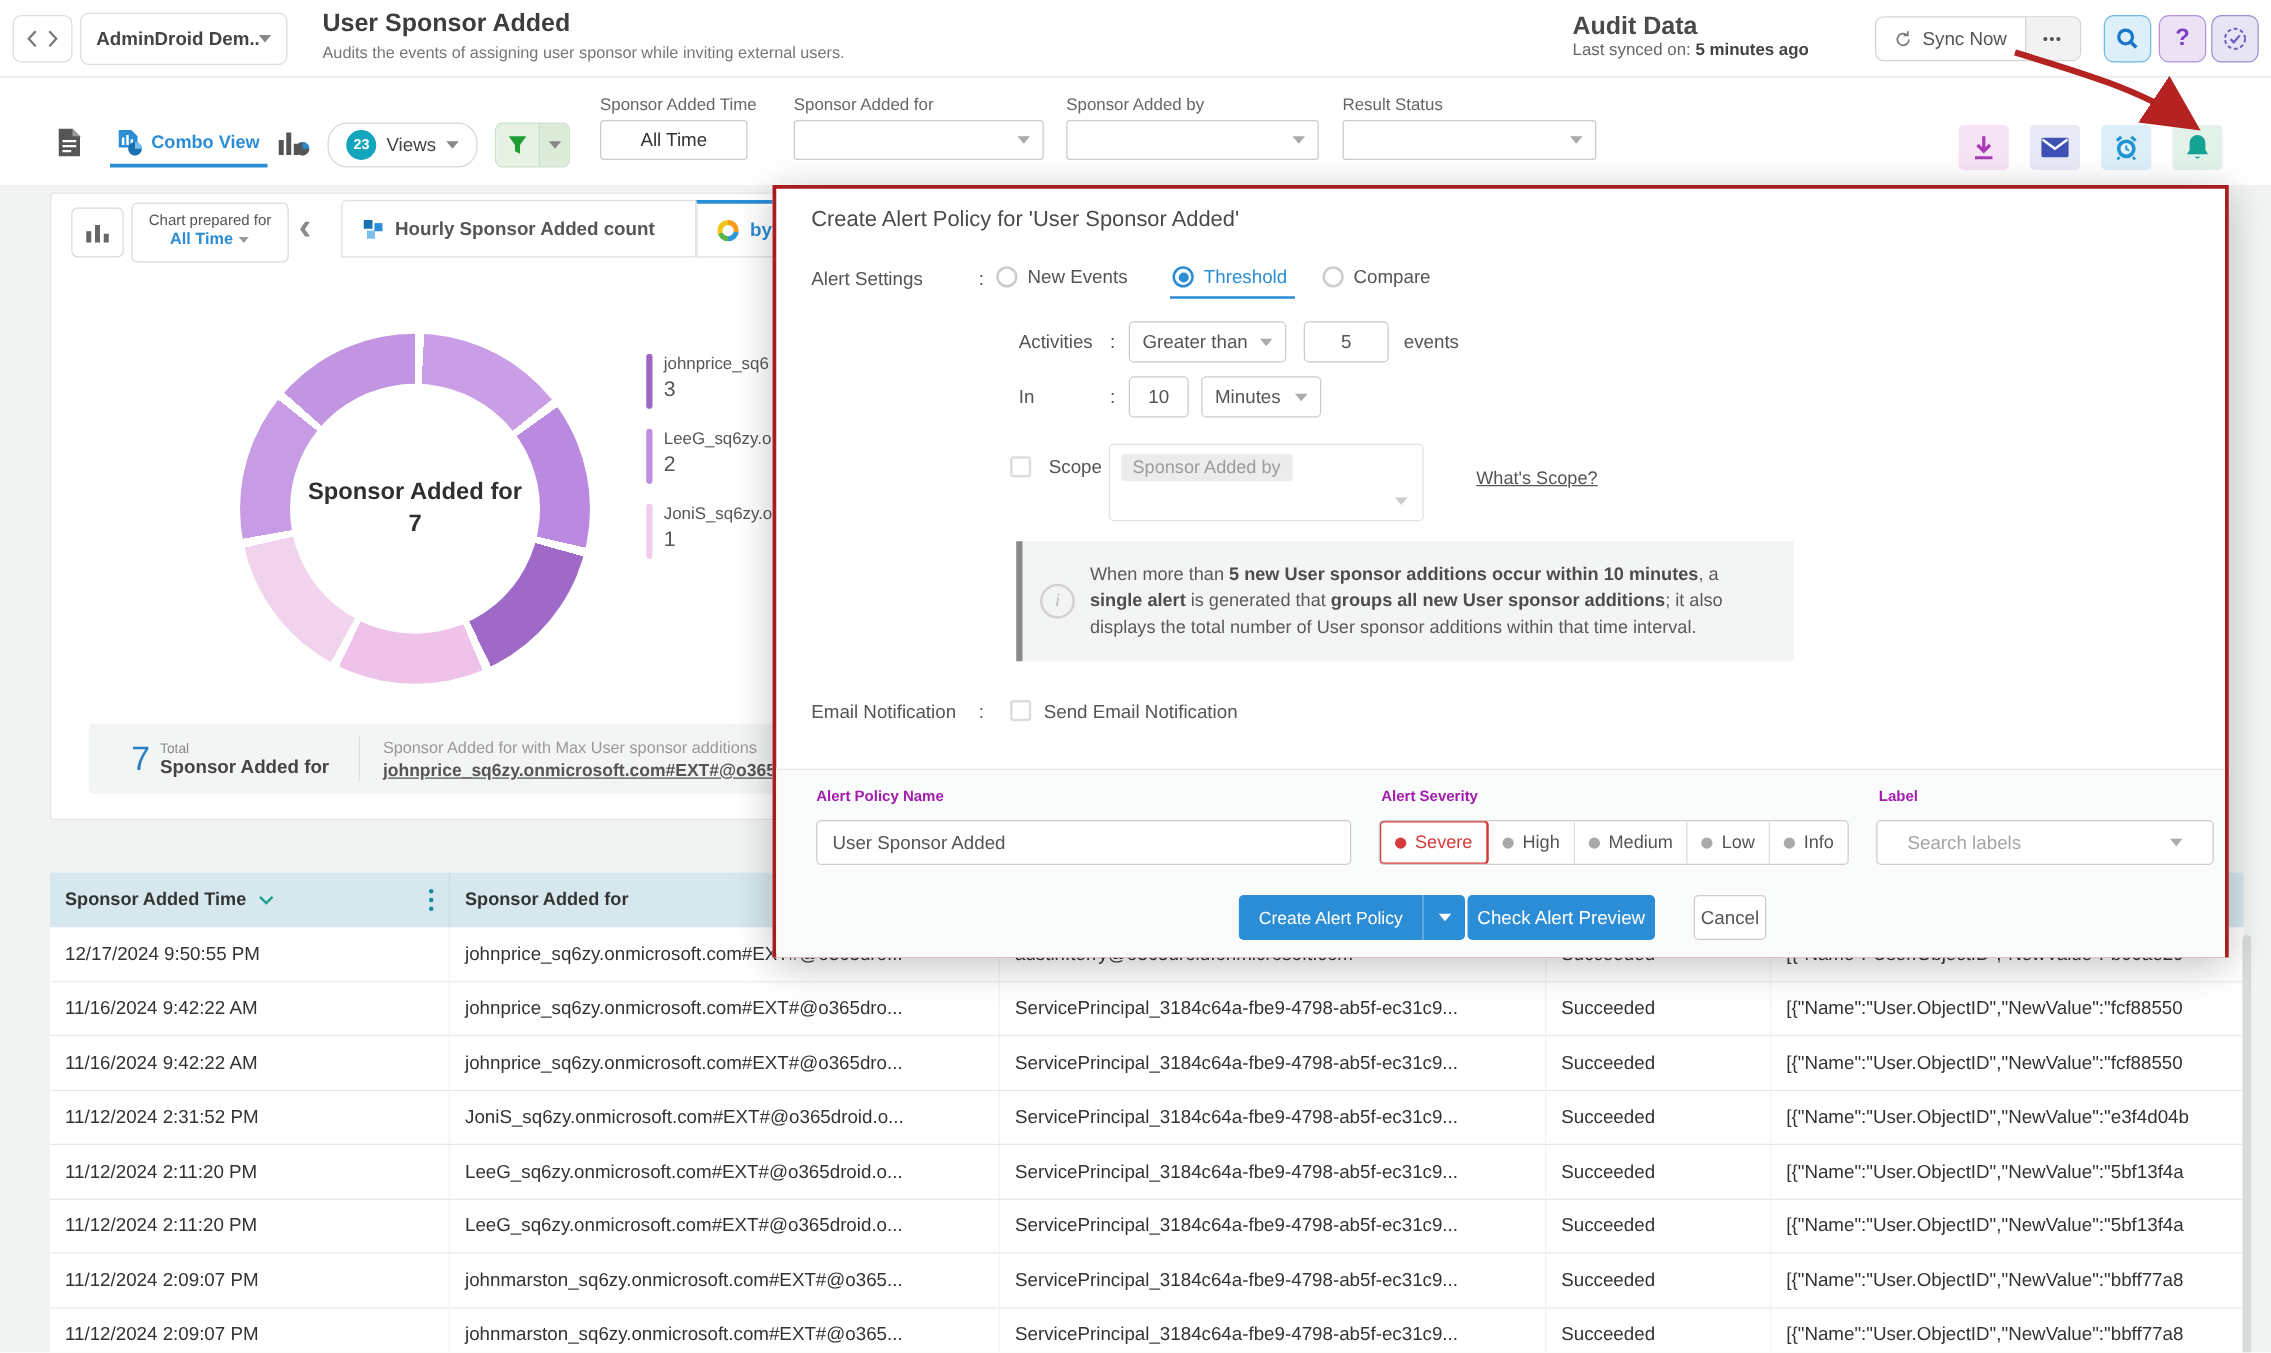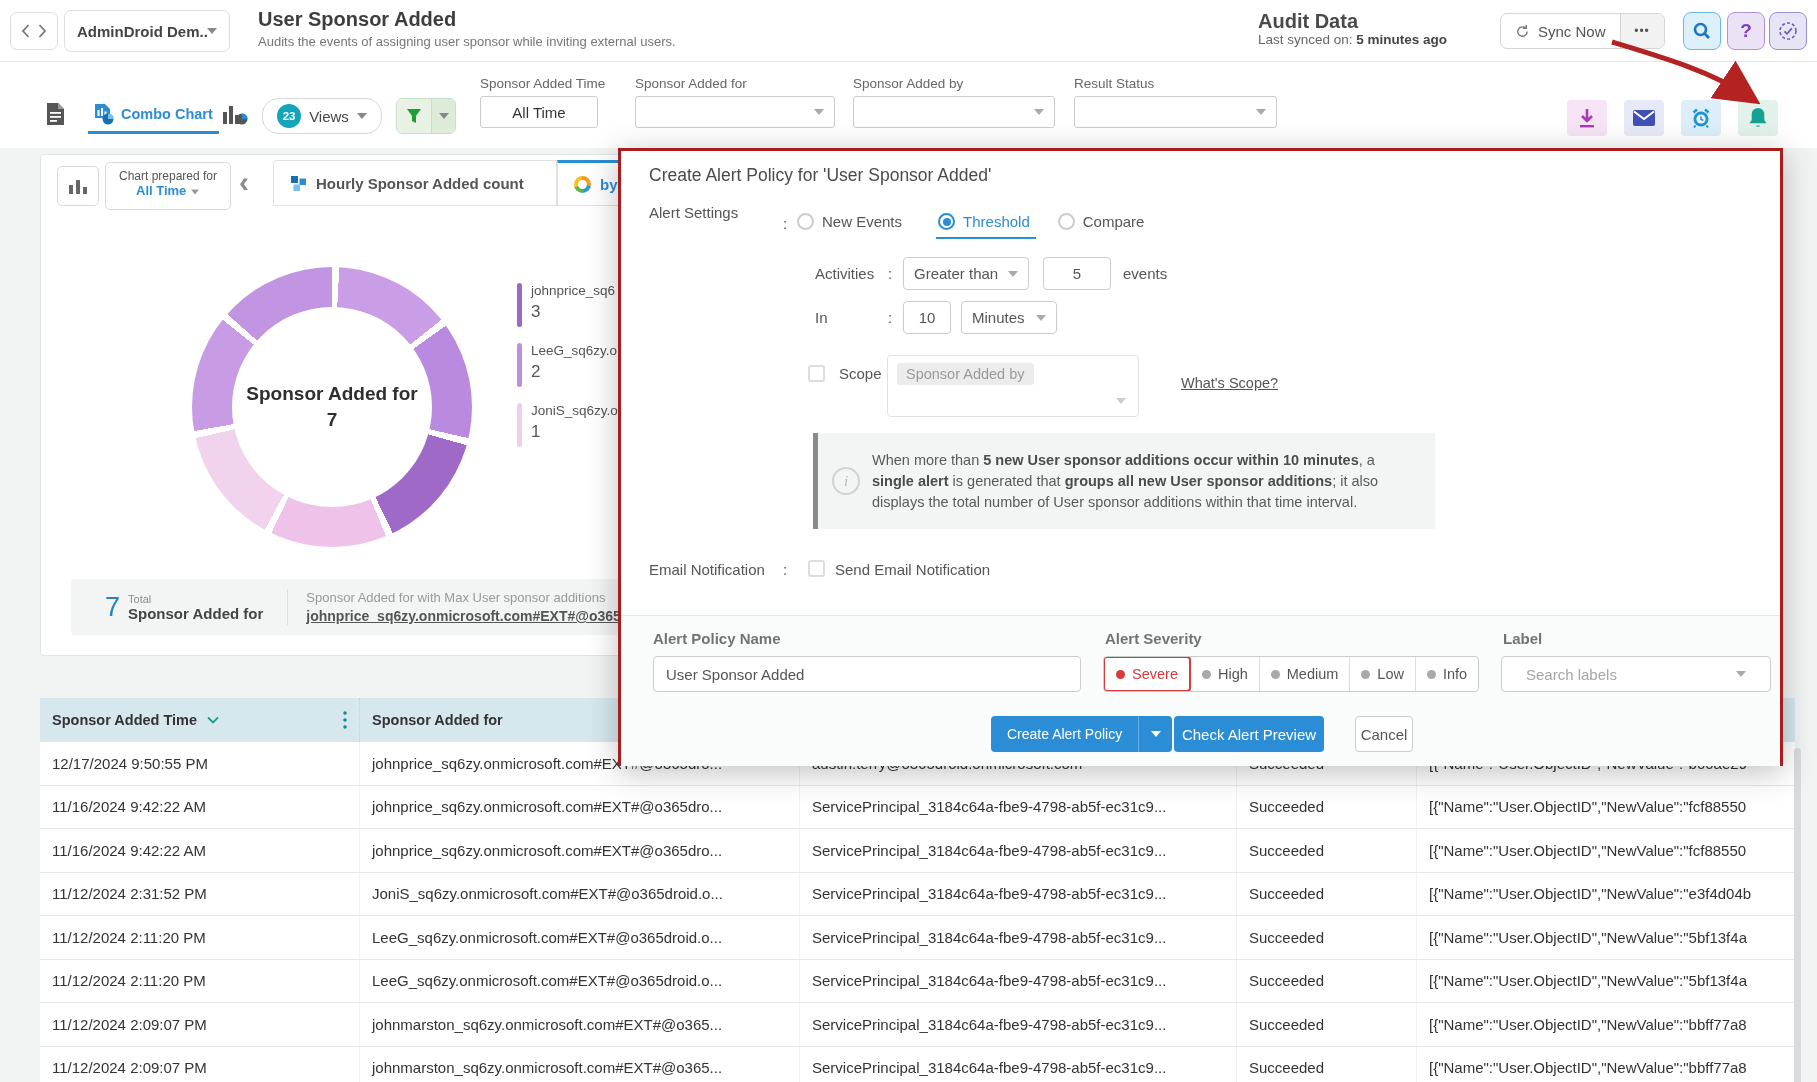--- a/index.html
+++ b/index.html
@@ -110,21 +110,21 @@
   .m-input{border:1px solid #ccc;border-radius:4px;background:#fff;font-size:15px;color:#555;text-align:center;font-family:"Liberation Sans",sans-serif}
   .chkbox{width:17px;height:17px;border:2px solid #ddd;border-radius:3px;background:#fff;flex:none}
   .scopebox{position:absolute;border:1px solid #e2e2e2;border-radius:4px;background:#fff}
   .scope-chip{position:absolute;left:9px;top:7px;background:#ececec;color:#9b9b9b;font-size:14.5px;padding:3px 9px;border-radius:3px}
   .link{font-size:14.5px;color:#555;text-decoration:underline}
   .infobox{position:absolute;background:#f3f4f4;border-left:5px solid #8a8a8a;display:flex;align-items:center}
   .info-i{width:28px;height:28px;border-radius:50%;border:2px solid #d2d2d2;color:#bbb;font-size:15px;display:flex;align-items:center;justify-content:center;margin:0 12px 0 14px;flex:none;font-style:italic;font-family:"Liberation Serif",serif}
   .info-txt{font-size:14.5px;color:#5a5a5a;line-height:21px;padding-right:16px}
   .info-txt span.b{font-weight:bold;color:#4c4c4c}
   .m-footer{position:absolute;left:0;top:464px;width:100%;height:151px;background:#fafbfb;border-top:1px solid #e7e7e7}
-  .f-lbl{position:absolute;font-size:15px;color:#737373;font-weight:bold}
+  .f-lbl{position:absolute;font-size:12px;color:#a21caf;font-weight:bold}
   .policy-input{position:absolute;left:32px;top:40px;width:428px;height:36px;border:1px solid #ccc;border-radius:4px;padding:0 12px;font-size:15px;color:#555;font-family:"Liberation Sans",sans-serif}
   .sev-group{position:absolute;left:482px;top:40px;height:36px;display:flex;border:1px solid #ccc;border-radius:4px;background:#fff;overflow:hidden}
   .sev{display:flex;align-items:center;gap:7px;padding:0 11px;font-size:14.5px;color:#555;border-right:1px solid #ddd}
   .sev:last-child{border-right:none}
   .sev .dot{width:9px;height:9px;border-radius:50%;background:#a9a9a9}
   .sev.selected{border:2px solid #d63a3a;border-radius:4px;color:#d63a3a;margin:-1px 0 -1px -1px}
   .sev.selected .dot{background:#d63a3a}
   .label-select{position:absolute;left:880px;top:40px;width:270px;height:36px;border:1px solid #ccc;border-radius:4px;background:#fff;display:flex;align-items:center;justify-content:space-between;padding:0 24px}
   .label-select .ph{font-size:15px;color:#a5a5a5}
   .btn-blue{background:#2b8dd6;color:#fff;font-size:15px;border:none;display:flex;align-items:center;justify-content:center;border-radius:4px;height:36px;font-family:"Liberation Sans",sans-serif}
@@ -197,21 +197,21 @@
     </div>
     <div class="combo-tab">
       <svg width="20" height="22" viewBox="0 0 20 22">
           <path d="M1 1h10l5 5v9H1z" fill="#2b8dd6"></path>
           <rect x="3.5" y="7" width="2" height="6" fill="#fff"></rect>
           <rect x="7" y="5" width="2" height="8" fill="#fff"></rect>
           <rect x="10.5" y="8.5" width="2" height="4.5" fill="#fff"></rect>
           <circle cx="14" cy="16" r="5.5" fill="#1a6fb0"></circle>
           <path d="M14 16 14 10.5 A5.5 5.5 0 0 1 19.5 16 Z" fill="#79c0ef"></path>
         </svg>
-      <span>Combo Chart</span>
+      <span>Combo View</span>
     </div>
     <div class="tb-icon" style="left:222px">
       <svg width="26" height="24" viewBox="0 0 26 24">
           <rect x="1" y="10" width="4" height="12" fill="#555"></rect>
           <rect x="7" y="4" width="4" height="18" fill="#555"></rect>
           <rect x="13" y="13" width="4" height="9" fill="#555"></rect>
           <circle cx="20" cy="17" r="5.5" fill="#555"></circle>
           <path d="M20 17 20 11.5 A5.5 5.5 0 0 1 25.5 17 Z" fill="#2b8dd6"></path>
         </svg>
     </div>
@@ -444,21 +444,21 @@
             <div class="gc c5">[{"Name":"User.ObjectID","NewValue":"bbff77a8</div>
           </div>
         </div>
     </div>
     <div class="scrollstrip"></div>
   </div>
 
   <div class="modal">
     <div class="m-title">Create Alert Policy for 'User Sponsor Added'</div>
 
-    <div class="abs" style="left:28px;top:53px"><span class="m-lbl">Alert Settings</span></div>
+    <div class="abs" style="left:28px;top:64px"><span class="m-lbl">Alert Settings</span></div>
     <div class="abs m-colon" style="left:162px;top:64px">:</div>
     <div class="abs" style="left:176px;top:62px;display:flex;gap:28px">
 
     <div class="radio-item" style="position:relative">
           <span class="radio"></span>
           <span>New Events</span>
           <span class="r-underline"></span>
         </div>
         <div class="radio-item selected" style="position:relative">
           <span class="radio"></span>

